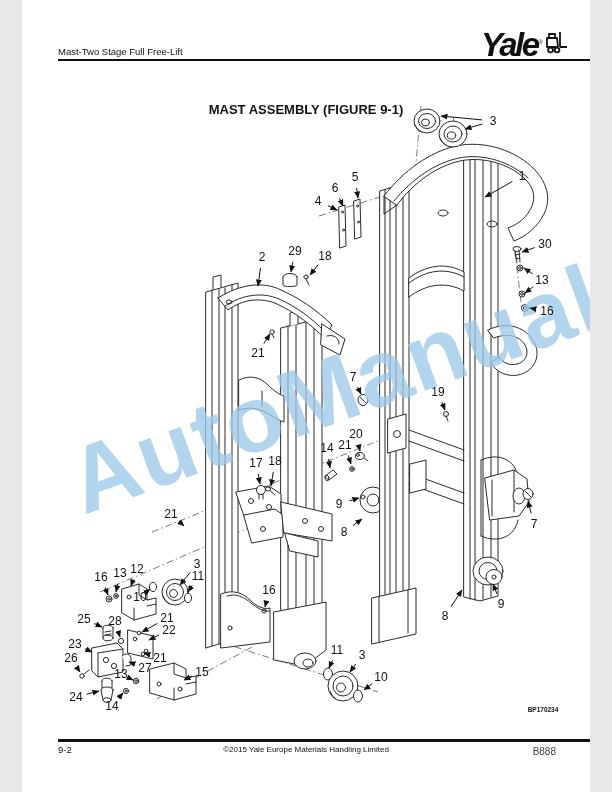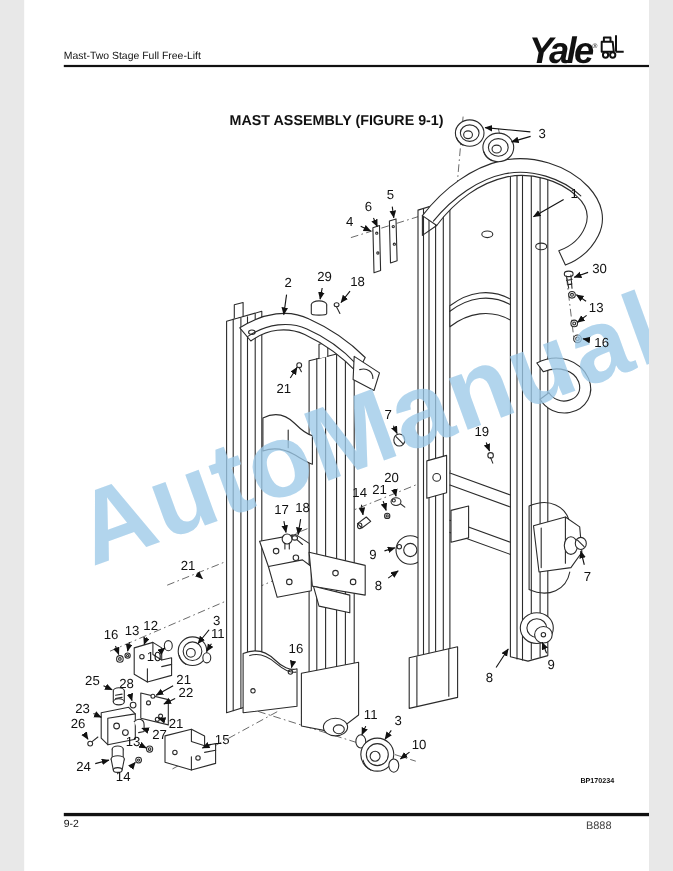--- a/index.html
+++ b/index.html
@@ -453,15 +453,16 @@
           <line x1="97.1" y1="697.6" x2="101" y2="693" stroke="#111" stroke-width="1" marker-end="url(#ah)"></line>
           <text x="90" y="706" text-anchor="middle" dominant-baseline="central" class="callout-text">14</text>
         </g>
       </g>
 
     <text class="figcode-text" x="521" y="712" text-anchor="middle">BP170234</text>
   </svg>
 
   <div class="footer-rule"></div>
   <span class="footer-left">9-2</span>
+  <span class="footer-center">©2015 Yale Europe Materials Handling Limited</span>
   <span class="footer-right">B888</span>
 
 </div>
 
 </body></html>

